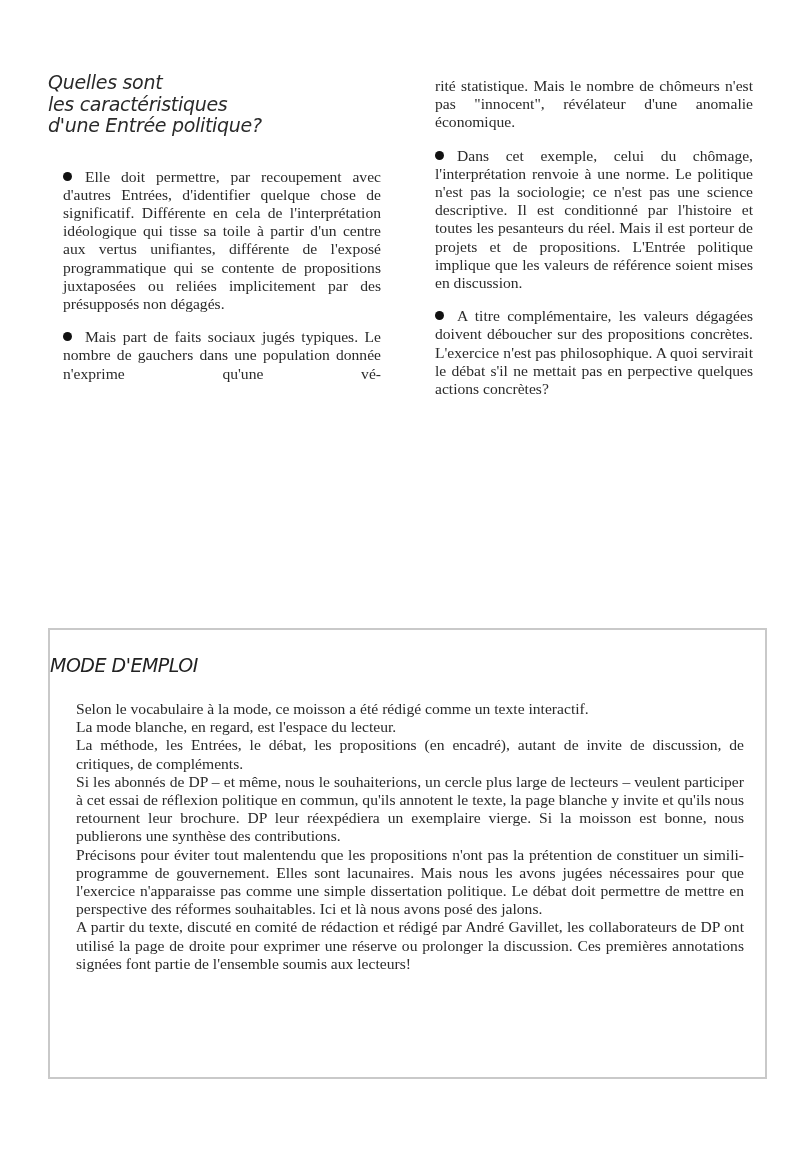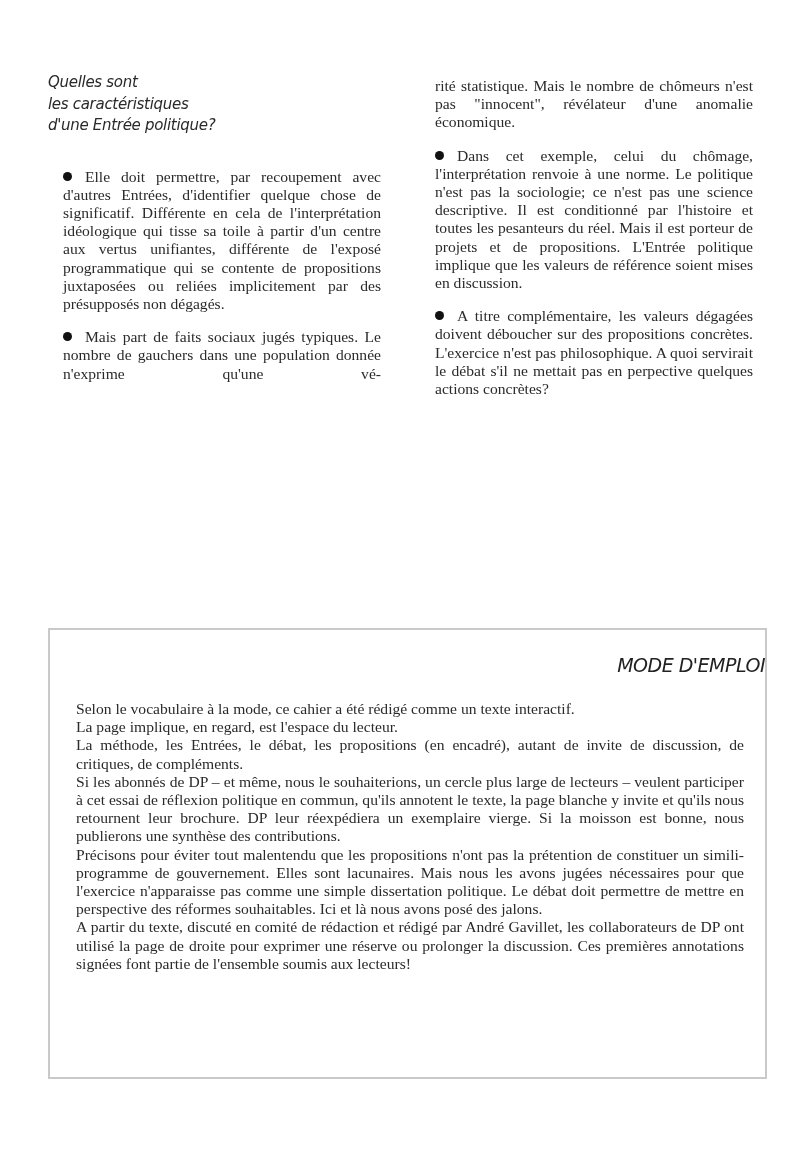--- a/index.html
+++ b/index.html
@@ -9,33 +9,33 @@
     font-family: "Liberation Serif", serif;
   }
   .col {
     position: absolute; top: 62px; width: 348px;
     font-size: 15.6px; line-height: 18.2px; text-align: justify;
   }
   .col-left { left: 48px; }
   .col-right { left: 420px; }
   .heading {
     font-family: "DejaVu Sans", sans-serif; font-style: italic; font-weight: normal;
-    font-size: 15px; line-height: 21.5px; letter-spacing: -0.3px;
+    font-size: 19px; line-height: 21.5px; letter-spacing: -0.3px;
     margin: 10px 0 31px 0; color: #2a2a2a; white-space: pre-line; text-align: left;
   }
   .para { margin: 15px; }
   .bullet { display: inline-block; width: 9px; height: 9px; border-radius: 50%;
     background: #111; margin-right: 13px; vertical-align: 1px; }
   .box {
     position: absolute; left: 48px; top: 628px; width: 719px; height: 451px;
     border: 2px solid #c9c9c9; box-sizing: border-box;
   }
   .box-title {
     font-family: "DejaVu Sans", sans-serif; font-style: italic; font-size: 19px;
-    letter-spacing: -0.5px; text-align: right; margin: 24px 0 0 0; color: #222;
+    letter-spacing: -0.5px; text-align: left; margin: 24px 0 0 0; color: #222;
   }
   .box-body {
     position: absolute; left: 26px; top: 70px; width: 668px;
     font-size: 15.6px; line-height: 18.2px; text-align: justify;
   }
   .box-body p { margin: 0; }
 </style>
 </head>
 <body>
 
@@ -49,20 +49,20 @@
 
 <div class="col col-right">
   <p class="para">rité statistique. Mais le nombre de chômeurs n'est pas "innocent", révélateur d'une anomalie économique.</p>
   <p class="para"><span class="bullet"></span><span>Dans cet exemple, celui du chômage, l'interprétation renvoie à une norme. Le politique n'est pas la sociologie; ce n'est pas une science descriptive. Il est conditionné par l'histoire et toutes les pesanteurs du réel. Mais il est porteur de projets et de propositions. L'Entrée politique implique que les valeurs de référence soient mises en discussion.</span></p>
   <p class="para"><span class="bullet"></span><span>A titre complémentaire, les valeurs dégagées doivent déboucher sur des propositions concrètes. L'exercice n'est pas philosophique. A quoi servirait le débat s'il ne mettait pas en perpective quelques actions concrètes?</span></p>
 </div>
 
 <div class="box">
   <div class="box-title">MODE D'EMPLOI</div>
   <div class="box-body">
-    <p>Selon le vocabulaire à la mode, ce cahier a été rédigé comme un texte interactif.</p>
-    <p>La page implique, en regard, est l'espace du lecteur.</p>
+    <p>Selon le vocabulaire à la mode, ce moisson a été rédigé comme un texte interactif.</p>
+    <p>La mode blanche, en regard, est l'espace du lecteur.</p>
     <p>La méthode, les Entrées, le débat, les propositions (en encadré), autant de invite de discussion, de critiques, de compléments.</p>
     <p>Si les abonnés de DP – et même, nous le souhaiterions, un cercle plus large de lecteurs – veulent participer à cet essai de réflexion politique en commun, qu'ils annotent le texte, la page blanche y invite et qu'ils nous retournent leur brochure. DP leur réexpédiera un exemplaire vierge. Si la moisson est bonne, nous publierons une synthèse des contributions.</p>
     <p>Précisons pour éviter tout malentendu que les propositions n'ont pas la prétention de constituer un simili-programme de gouvernement. Elles sont lacunaires. Mais nous les avons jugées nécessaires pour que l'exercice n'apparaisse pas comme une simple dissertation politique. Le débat doit permettre de mettre en perspective des réformes souhaitables. Ici et là nous avons posé des jalons.</p>
     <p>A partir du texte, discuté en comité de rédaction et rédigé par André Gavillet, les collaborateurs de DP ont utilisé la page de droite pour exprimer une réserve ou prolonger la discussion. Ces premières annotations signées font partie de l'ensemble soumis aux lecteurs!</p>
   </div>
 </div>
 
 </body></html>

